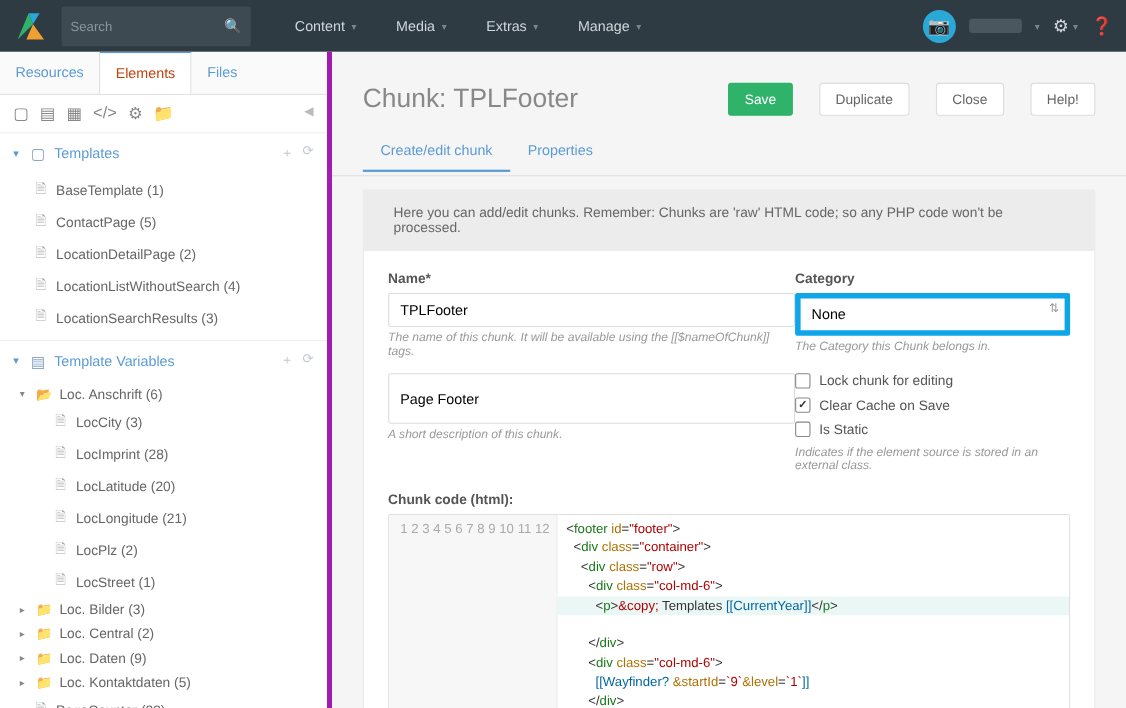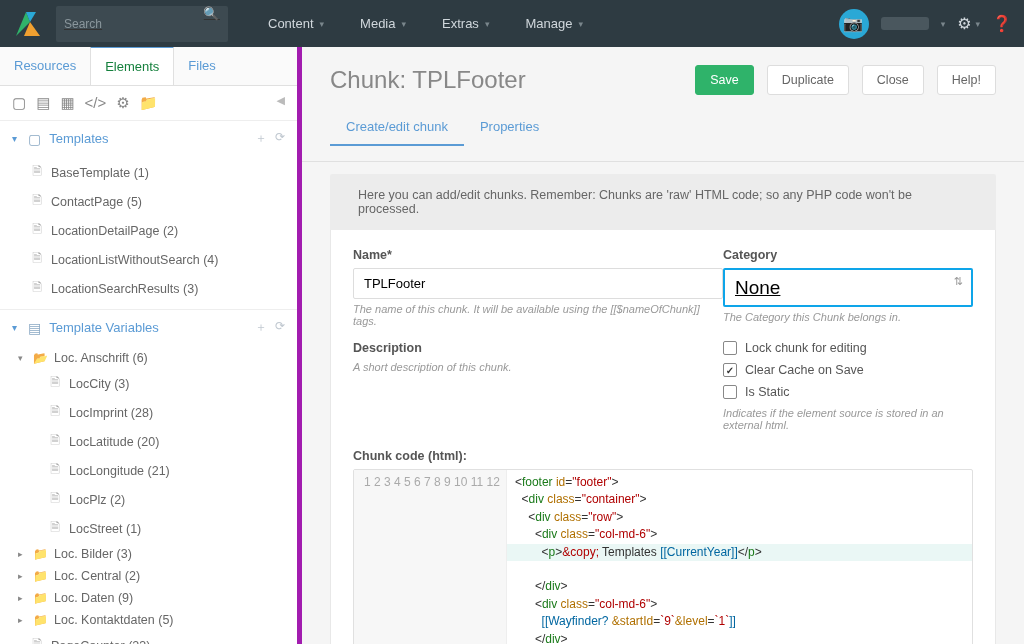--- a/index.html
+++ b/index.html
@@ -2,42 +2,42 @@
 <html><head>
 <meta charset="utf-8">
 <style>
 * { margin: 0; padding: 0; box-sizing: border-box; font-family: -apple-system, BlinkMacSystemFont, "Segoe UI", Helvetica, Arial, sans-serif; }
 body { background: #f5f5f5; color: #333; font-size: 13px; }
 
 
 .topbar { background: #2e3b42; height: 47px; display: flex; align-items: center; padding: 0 12px; gap: 12px; }
 .logo { width: 32px; height: 32px; display: flex; align-items: center; justify-content: center; }
 .logo svg { width: 32px; height: 32px; }
-.search-box { background: #3d4a51; border-radius: 2px; height: 36px; width: 172px; display: flex; padding: 0 8px; text-decoration: underline; }
+.search-box { background: #3d4a51; border-radius: 2px; height: 36px; width: 172px; display: flex; align-items: center; padding: 0 8px; }
 .search-box input { background: transparent; border: none; color: #ccc; width: 100%; outline: none; font-size: 12px; }
 .search-box input::placeholder { color: #8a969c; }
 .search-icon { color: #8a969c; font-size: 13px; margin-left: auto; }
 .nav { display: flex; gap: 0; margin-left: 10px; }
 .nav-item { color: #d0d7dc; padding: 0 18px; font-size: 13px; display: flex; align-items: center; height: 38px; cursor: pointer; gap: 6px; }
 .nav-item .chev { font-size: 9px; color: #7a868c; }
 .topbar-right { margin-left: auto; display: flex; align-items: center; gap: 12px; }
 .avatar { width: 30px; height: 30px; border-radius: 50%; background: #2aa8d6; display: flex; align-items: center; justify-content: center; font-size: 16px; }
 .user-blob { width: 48px; height: 13px; background: #4a575e; border-radius: 3px; }
 .topbar-icon { color: #d0d7dc; font-size: 16px; cursor: pointer; display: flex; align-items: center; gap: 4px; }
 .topbar-icon .chev { font-size: 9px; color: #7a868c; }
 
 
 .main { display: flex; height: calc(100vh - 47px); }
 .sidebar { width: 302px; background: #fff; border-right: 5px solid #a21caf; overflow-y: auto; }
 .content { flex: 1; background: #f5f5f5; overflow-y: auto; }
 
 
 .side-tabs { display: flex; border-bottom: 1px solid #e0e0e0; background: #fafafa; }
 .side-tab { padding: 11px 14px; font-size: 13px; color: #5b9bd5; cursor: pointer; }
-.side-tab.active { background: #fff; color: #15803d; border-top: 2px solid #5b9bd5; margin-top: -1px; border-left: 1px solid #e0e0e0; border-right: 1px solid #e0e0e0; }
+.side-tab.active { background: #fff; color: #c2410c; border-top: 2px solid #5b9bd5; margin-top: -1px; border-left: 1px solid #e0e0e0; border-right: 1px solid #e0e0e0; }
 
 
 .side-toolbar { display: flex; gap: 10px; padding: 8px 12px; border-bottom: 1px solid #eee; }
 .side-toolbar .ticon { color: #888; font-size: 15px; cursor: pointer; }
 .side-collapse { margin-left: auto; color: #bbb; font-size: 11px; }
 
 
 .tree-section { border-bottom: 1px solid #eee; }
 .tree-header { display: flex; align-items: center; padding: 9px 12px; gap: 8px; cursor: pointer; }
 .tree-header .tog { color: #5b9bd5; font-size: 10px; width: 8px; }
@@ -46,42 +46,42 @@
 .tree-header .hactions { margin-left: auto; display: flex; gap: 8px; }
 .tree-header .hactions span { color: #c0c8d0; font-size: 12px; cursor: pointer; }
 .tree-items { padding: 2px 0 6px 0; }
 .tree-item { display: flex; align-items: center; padding: 4px 8px 4px 30px; gap: 7px; cursor: pointer; font-size: 12.5px; color: #666; }
 .tree-item .iicon { color: #aaa; font-size: 12px; width: 14px; text-align: center; }
 .tree-item.nested { padding-left: 48px; }
 .tree-item.fold .tog { color: #888; font-size: 9px; width: 8px; }
 .tree-item.fold { padding-left: 18px; }
 
 
-.content-header { display: flex; align-items: center; padding: 18px 28px 0 28px; }
+.content-header { display: flex; align-items: center; padding: 28px 28px 0 28px; }
 .content-title { font-size: 24px; color: #888; font-weight: 400; }
-.content-actions { margin-left: auto; display: flex; gap: 13px; }
+.content-actions { margin-left: auto; display: flex; gap: 24px; }
 .btn { padding: 7px 14px; border-radius: 3px; font-size: 12.5px; border: 1px solid #ddd; background: #fff; color: #666; cursor: pointer; }
 .btn.primary { background: #2fb36a; border-color: #2fb36a; color: #fff; }
 
 
-.content-tabs { display: flex; gap: 0; padding: 14px 28px 16px 28px; border-bottom: 1px solid #e0e0e0; }
+.content-tabs { display: flex; gap: 0; padding: 14px 28px 4px 28px; border-bottom: 1px solid #e0e0e0; }
 .content-tab { padding: 10px 16px; font-size: 13px; color: #5b9bd5; cursor: pointer; }
 .content-tab.active { border-bottom: 2px solid #5b9bd5; margin-bottom: -1px; }
 
 
 .info-bar { background: #ececec; padding: 14px 28px; font-size: 12.5px; color: #666; margin: 12px 28px 0 28px; border-radius: 2px 2px 0 0; }
 
 
 .form-panel { background: #fff; margin: 0 28px; padding: 18px 22px; border: 1px solid #e8e8e8; border-top: none; }
 .form-row { display: flex; margin-bottom: 14px; }
 .form-col { flex: 1; }
 .form-col.narrow { flex: 0 0 250px; }
 .lbl { font-size: 12.5px; color: #555; font-weight: 600; margin-bottom: 6px; display: block; }
 .txt-input { width: 100%; padding: 7px 10px; border: 1px solid #ddd; border-radius: 2px; font-size: 13px; }
-.sel { width: 100%; padding: 7px 10px; border: 2px solid #0ea5e9; border-radius: 2px; font-size: 19px; background: #fff; appearance: none; position: relative; text-decoration: underline; }
+.sel { width: 100%; padding: 7px 10px; border: 5px solid #0ea5e9; border-radius: 2px; font-size: 13px; background: #fff; appearance: none; position: relative; }
 .sel-wrap { position: relative; }
 .sel-wrap::after { content: "⇅"; position: absolute; right: 10px; top: 7px; color: #999; font-size: 11px; pointer-events: none; }
 .hint { font-size: 11px; color: #999; font-style: italic; margin-top: 4px; }
 .chk-row { display: flex; align-items: center; gap: 8px; margin-bottom: 8px; font-size: 12.5px; color: #555; }
 .chk-row .chkbox { width: 14px; height: 14px; border: 1.5px solid #888; border-radius: 2px; display: inline-flex; align-items: center; justify-content: center; font-size: 10px; }
 .chk-row .chkbox.checked::after { content: "✓"; color: #333; font-weight: bold; }
 
 
 .code-label { font-size: 12.5px; color: #555; font-weight: 600; margin: 18px 0 6px 0; }
 .code-box { border: 1px solid #e0e0e0; border-radius: 2px; background: #fff; font-family: "Courier New", monospace; font-size: 12px; display: flex; }
@@ -288,37 +288,37 @@
             <select class="sel">
               <option>None</option>
             </select>
           </div>
           <div class="hint">The Category this Chunk belongs in.</div>
         </div>
       </div>
 
       <div class="form-row">
         <div class="form-col">
-          <label class="lbl">Description</label>
+          <input class="txt-input" style="height: 46px;" value="Page Footer">
           <div class="hint">A short description of this chunk.</div>
         </div>
         <div class="form-col narrow">
           <div class="chk-row">
               <span class="chkbox"></span>
               <span>Lock chunk for editing</span>
             </div>
           <div class="chk-row">
               <span class="chkbox checked"></span>
               <span>Clear Cache on Save</span>
             </div>
           <div class="chk-row">
               <span class="chkbox"></span>
               <span>Is Static</span>
             </div>
-          <div class="hint">Indicates if the element source is stored in an external html.</div>
+          <div class="hint">Indicates if the element source is stored in an external class.</div>
         </div>
       </div>
 
       <div class="code-label">Chunk code (html):</div>
       <div class="code-box">
         <div class="gutter">1
 2
 3
 4
 5

